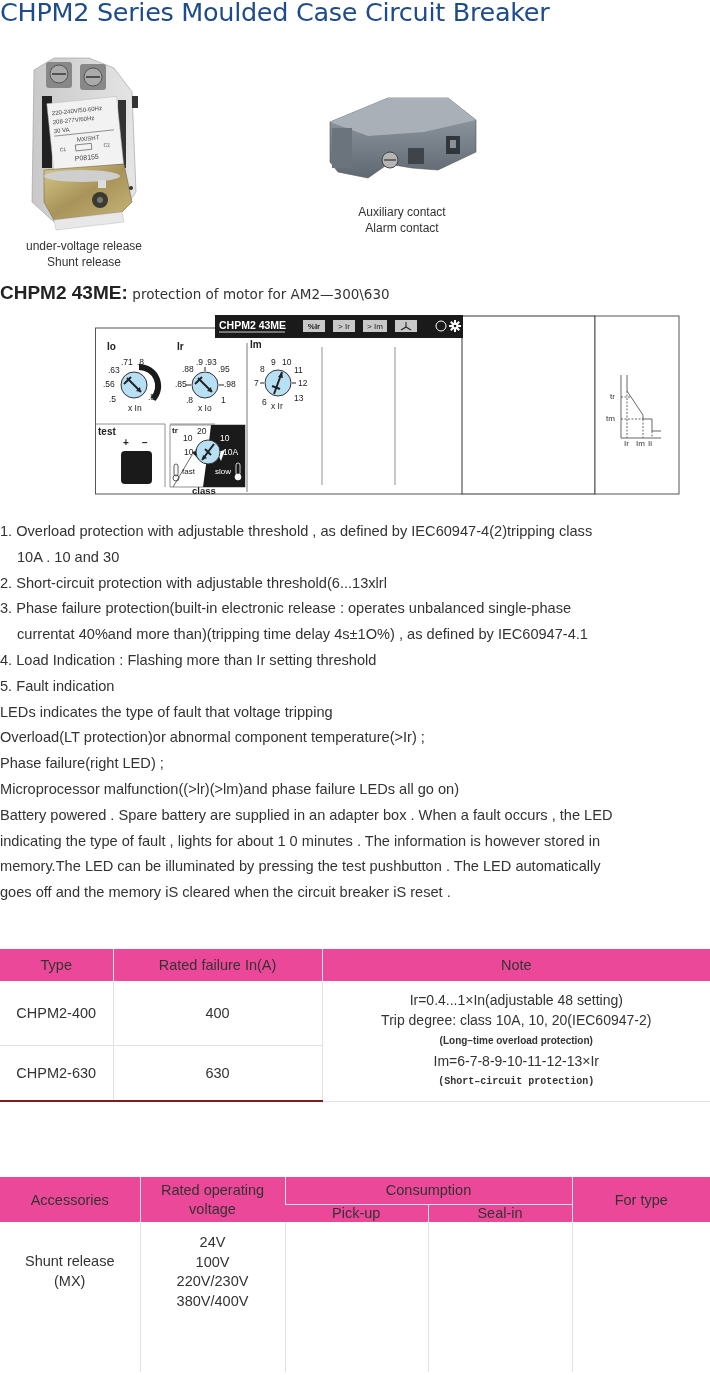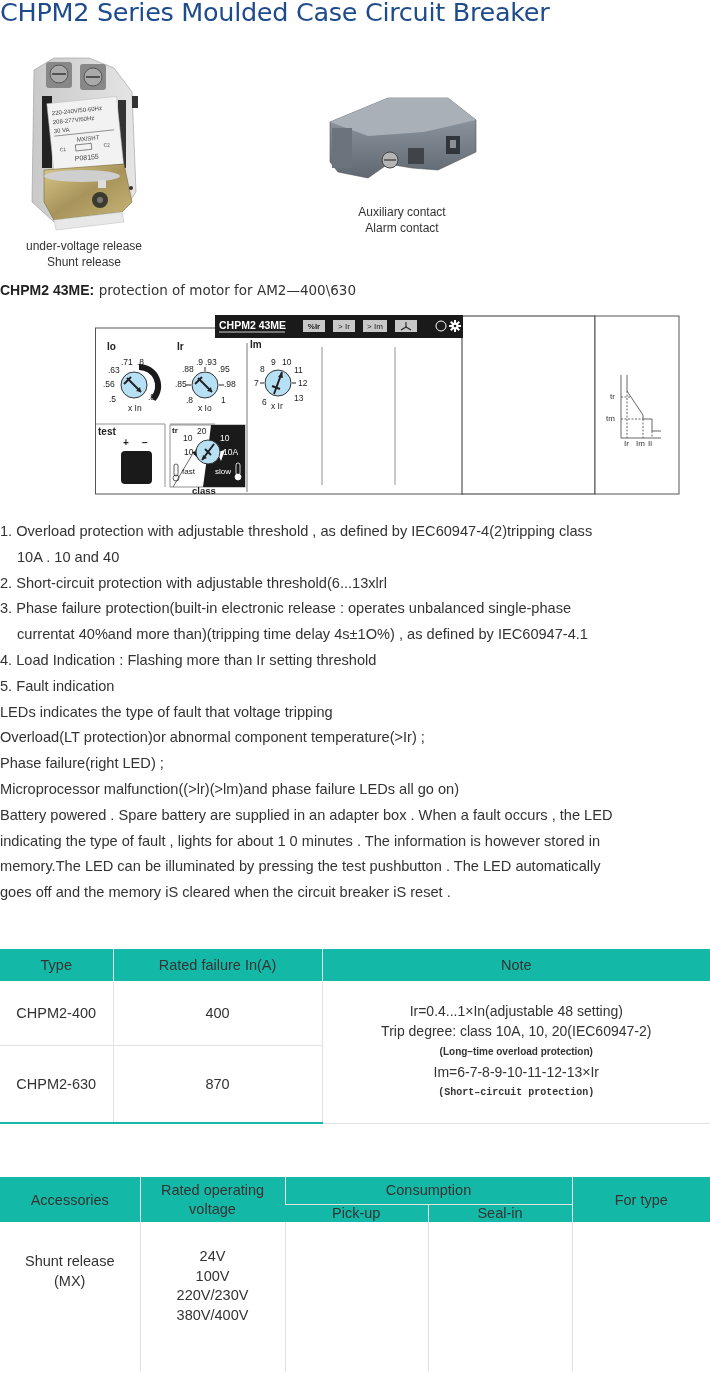--- a/index.html
+++ b/index.html
@@ -6,50 +6,50 @@
   html, body { width: 710px; height: 1375px; background: #ffffff; overflow: hidden; }
   body { position: relative; font-family: "DejaVu Sans", sans-serif; color: #333; }
 
   .title { position: absolute; left: 0; top: -3px; font-family: "DejaVu Sans", sans-serif; font-size: 25.5px; color: #1e4b8c; letter-spacing: -0.3px; white-space: nowrap; }
 
   
   .photo { position: absolute; }
   .caption { position: absolute; font-family: "Liberation Sans", sans-serif; font-size: 12px; color: #333; text-align: center; line-height: 15.5px; white-space: nowrap; }
 
   .subhead { position: absolute; left: 0; top: 282px; font-size: 14.5px; white-space: nowrap; color: #333; }
-  .subhead b { font-family: "Liberation Sans", sans-serif; font-weight: bold; color: #222; font-size: 14px; }
+  .subhead b { font-family: "Liberation Sans", sans-serif; font-weight: bold; color: #222; font-size: 19px; }
   .subhead span { font-family: "DejaVu Sans", sans-serif; font-size: 13.5px; }
 
   
   .diagram { position: absolute; left: 95px; top: 315px; width: 585px; height: 181px; }
 
   
   .para { position: absolute; left: 0; top: 519px; width: 614px; font-family: "Liberation Sans", sans-serif; font-size: 14.6px; line-height: 25.8px; color: #333; }
   .para div { white-space: nowrap; }
   .para .indent { padding-left: 17px; }
 
   
   table { position: absolute; left: 0; border-collapse: collapse; font-family: "Liberation Sans", sans-serif; font-size: 14.5px; color: #333; }
-  th { background: #14b8a6; font-weight: normal; text-align: center; color: #333; }
+  th { background: #ec4899; font-weight: normal; text-align: center; color: #333; }
   td { text-align: center; vertical-align: middle; }
 
   .t1 { top: 949px; width: 710px; }
   .t1 th { height: 32px; }
   .t1 th + th, .t1 td + td { border-left: 1px solid #e2e2e2; }
   .t1 tr.r1 td { height: 64px; border-bottom: 1px solid #e2e2e2; }
-  .t1 tr.r2 td { height: 78px; border-bottom: 2px solid #14b8a6; }
+  .t1 tr.r2 td { height: 56px; border-bottom: 2px solid #7f1d1d; }
   .t1 td.note { line-height: 20.5px; font-size: 14px; border-bottom: 2px solid #e2e2e2; }
   .t1 td.note b { font-size: 10px; }
 
   .t2 { top: 1177px; width: 710px; }
   .t2 th { border-left: 1px solid #e2e2e2; }
   .t2 th:first-child { border-left: none; }
   .t2 .h1 th { height: 27px; }
   .t2 .h2 th { height: 18px; border-top: 1px solid #e2e2e2; }
-  .t2 td { border-left: 1px solid #e2e2e2; height: 150px; vertical-align: top; line-height: 19.5px; padding-top: 25px; }
+  .t2 td { border-left: 1px solid #e2e2e2; height: 150px; vertical-align: top; line-height: 19.5px; padding-top: 11px; }
   .t2 td:first-child { border-left: none; padding-top: 30px; }
 </style>
 </head>
 <body>
 
 <div class="title">CHPM2 Series Moulded Case Circuit Breaker</div>
 
 <svg class="photo" style="left:14px;top:52px" width="140" height="180" viewBox="0 0 140 180">
   <defs>
     <linearGradient id="metal" x1="0" y1="0" x2="1" y2="1">
@@ -120,21 +120,21 @@
   <rect x="118" y="44" width="14" height="18" fill="#30363b"></rect>
   <rect x="122" y="48" width="6" height="8" fill="#8a9096"></rect>
 </svg>
 <div class="caption" style="left:330px;top:205px;width:144px">
   <div>Auxiliary contact</div>
   <div>Alarm contact</div>
 </div>
 
 <div class="subhead">
   <b>CHPM2 43ME:</b>
-  <span>protection of motor for AM2—400\630</span>
+  <span>protection of motor for AM2—300\630</span>
 </div>
 
 <svg class="diagram" viewBox="0 0 585 181" width="585" height="181" font-family="Liberation Sans, sans-serif">
 
   <rect x="0.5" y="13" width="367" height="166" fill="#fff" stroke="#555" stroke-width="1"></rect>
   <rect x="367" y="1" width="133" height="178" fill="#fff" stroke="#555" stroke-width="1.2"></rect>
   <rect x="500" y="1" width="84" height="178" fill="#fff" stroke="#555" stroke-width="1"></rect>
 
   <rect x="120" y="0" width="248" height="23" fill="#1a1a1a"></rect>
   <text x="124" y="14" font-size="10.5" font-weight="bold" fill="#fff">CHPM2 43ME</text>
@@ -278,21 +278,21 @@
   </g>
   <text x="515" y="84" font-size="8" fill="#333">tr</text>
   <text x="511" y="106" font-size="8" fill="#333">tm</text>
   <text x="529" y="131" font-size="8" fill="#333">Ir</text>
   <text x="541" y="131" font-size="8" fill="#333">Im</text>
   <text x="553" y="131" font-size="8" fill="#333">Ii</text>
 </svg>
 
 <div class="para" id="feature-list">
     <div>1. Overload protection with adjustable threshold , as defined by IEC60947-4(2)tripping class</div>
-    <div class="indent">10A . 10 and 40</div>
+    <div class="indent">10A . 10 and 30</div>
     <div>2. Short-circuit protection with adjustable threshold(6...13xlrl</div>
     <div>3. Phase failure protection(built-in electronic release : operates unbalanced single-phase</div>
     <div class="indent">currentat 40%and more than)(tripping time delay 4s±1O%) , as defined by IEC60947-4.1</div>
     <div>4. Load Indication : Flashing more than Ir setting threshold</div>
     <div>5. Fault indication</div>
     <div>LEDs indicates the type of fault that voltage tripping</div>
     <div>Overload(LT protection)or abnormal component temperature(&gt;Ir) ;</div>
     <div>Phase failure(right LED) ;</div>
     <div>Microprocessor malfunction((&gt;lr)(&gt;lm)and phase failure LEDs all go on)</div>
     <div>Battery powered . Spare battery are supplied in an adapter box . When a fault occurs , the LED</div>
@@ -321,21 +321,21 @@
       <td rowspan="2" class="note" id="note-cell">
           <div>Ir=0.4...1×In(adjustable 48 setting)</div>
           <div>Trip degree: class 10A, 10, 20(IEC60947-2)</div>
           <b style="display: block;">(Long–time overload protection)</b>
           <div>Im=6-7-8-9-10-11-12-13×Ir</div>
           <b style="display: block; font-family: Liberation Mono, monospace;">(Short–circuit protection)</b>
         </td>
     </tr>
     <tr class="r2">
       <td>CHPM2-630</td>
-      <td>870</td>
+      <td>630</td>
     </tr>
   </tbody>
 </table>
 
 <table class="t2">
   <colgroup>
       <col style="width:140px">
       <col style="width:145px">
       <col style="width:143px">
       <col style="width:144px">

